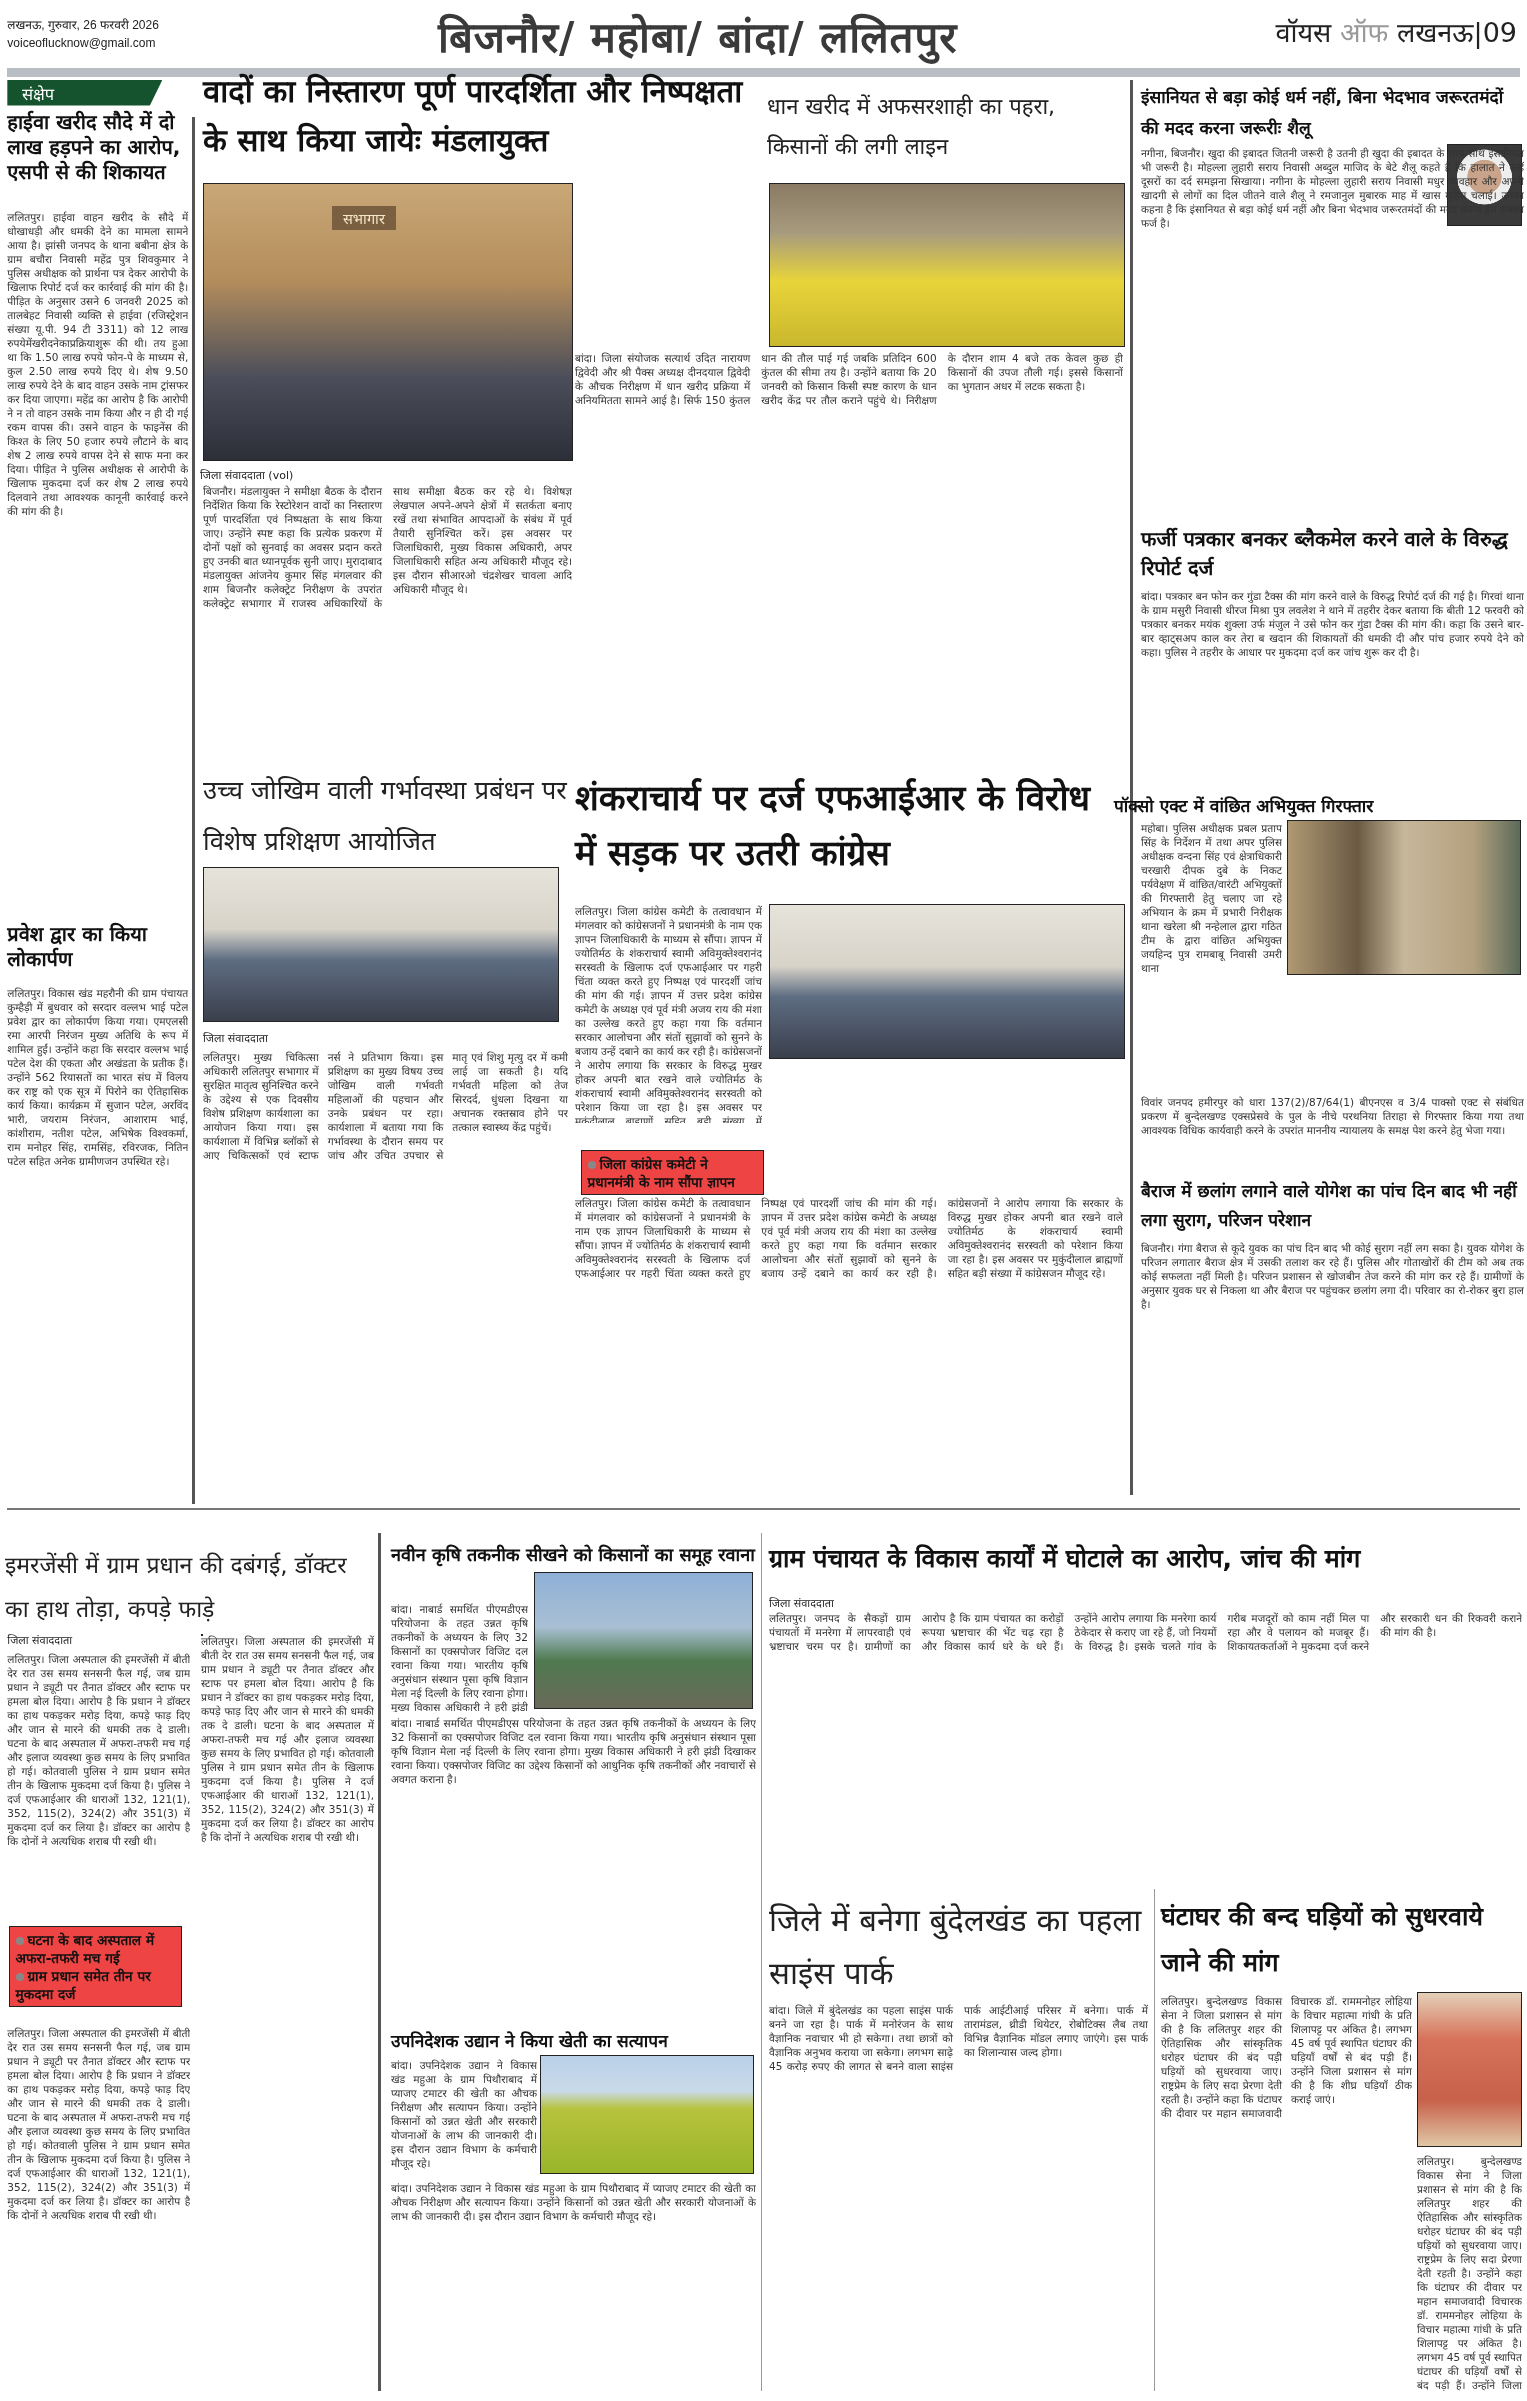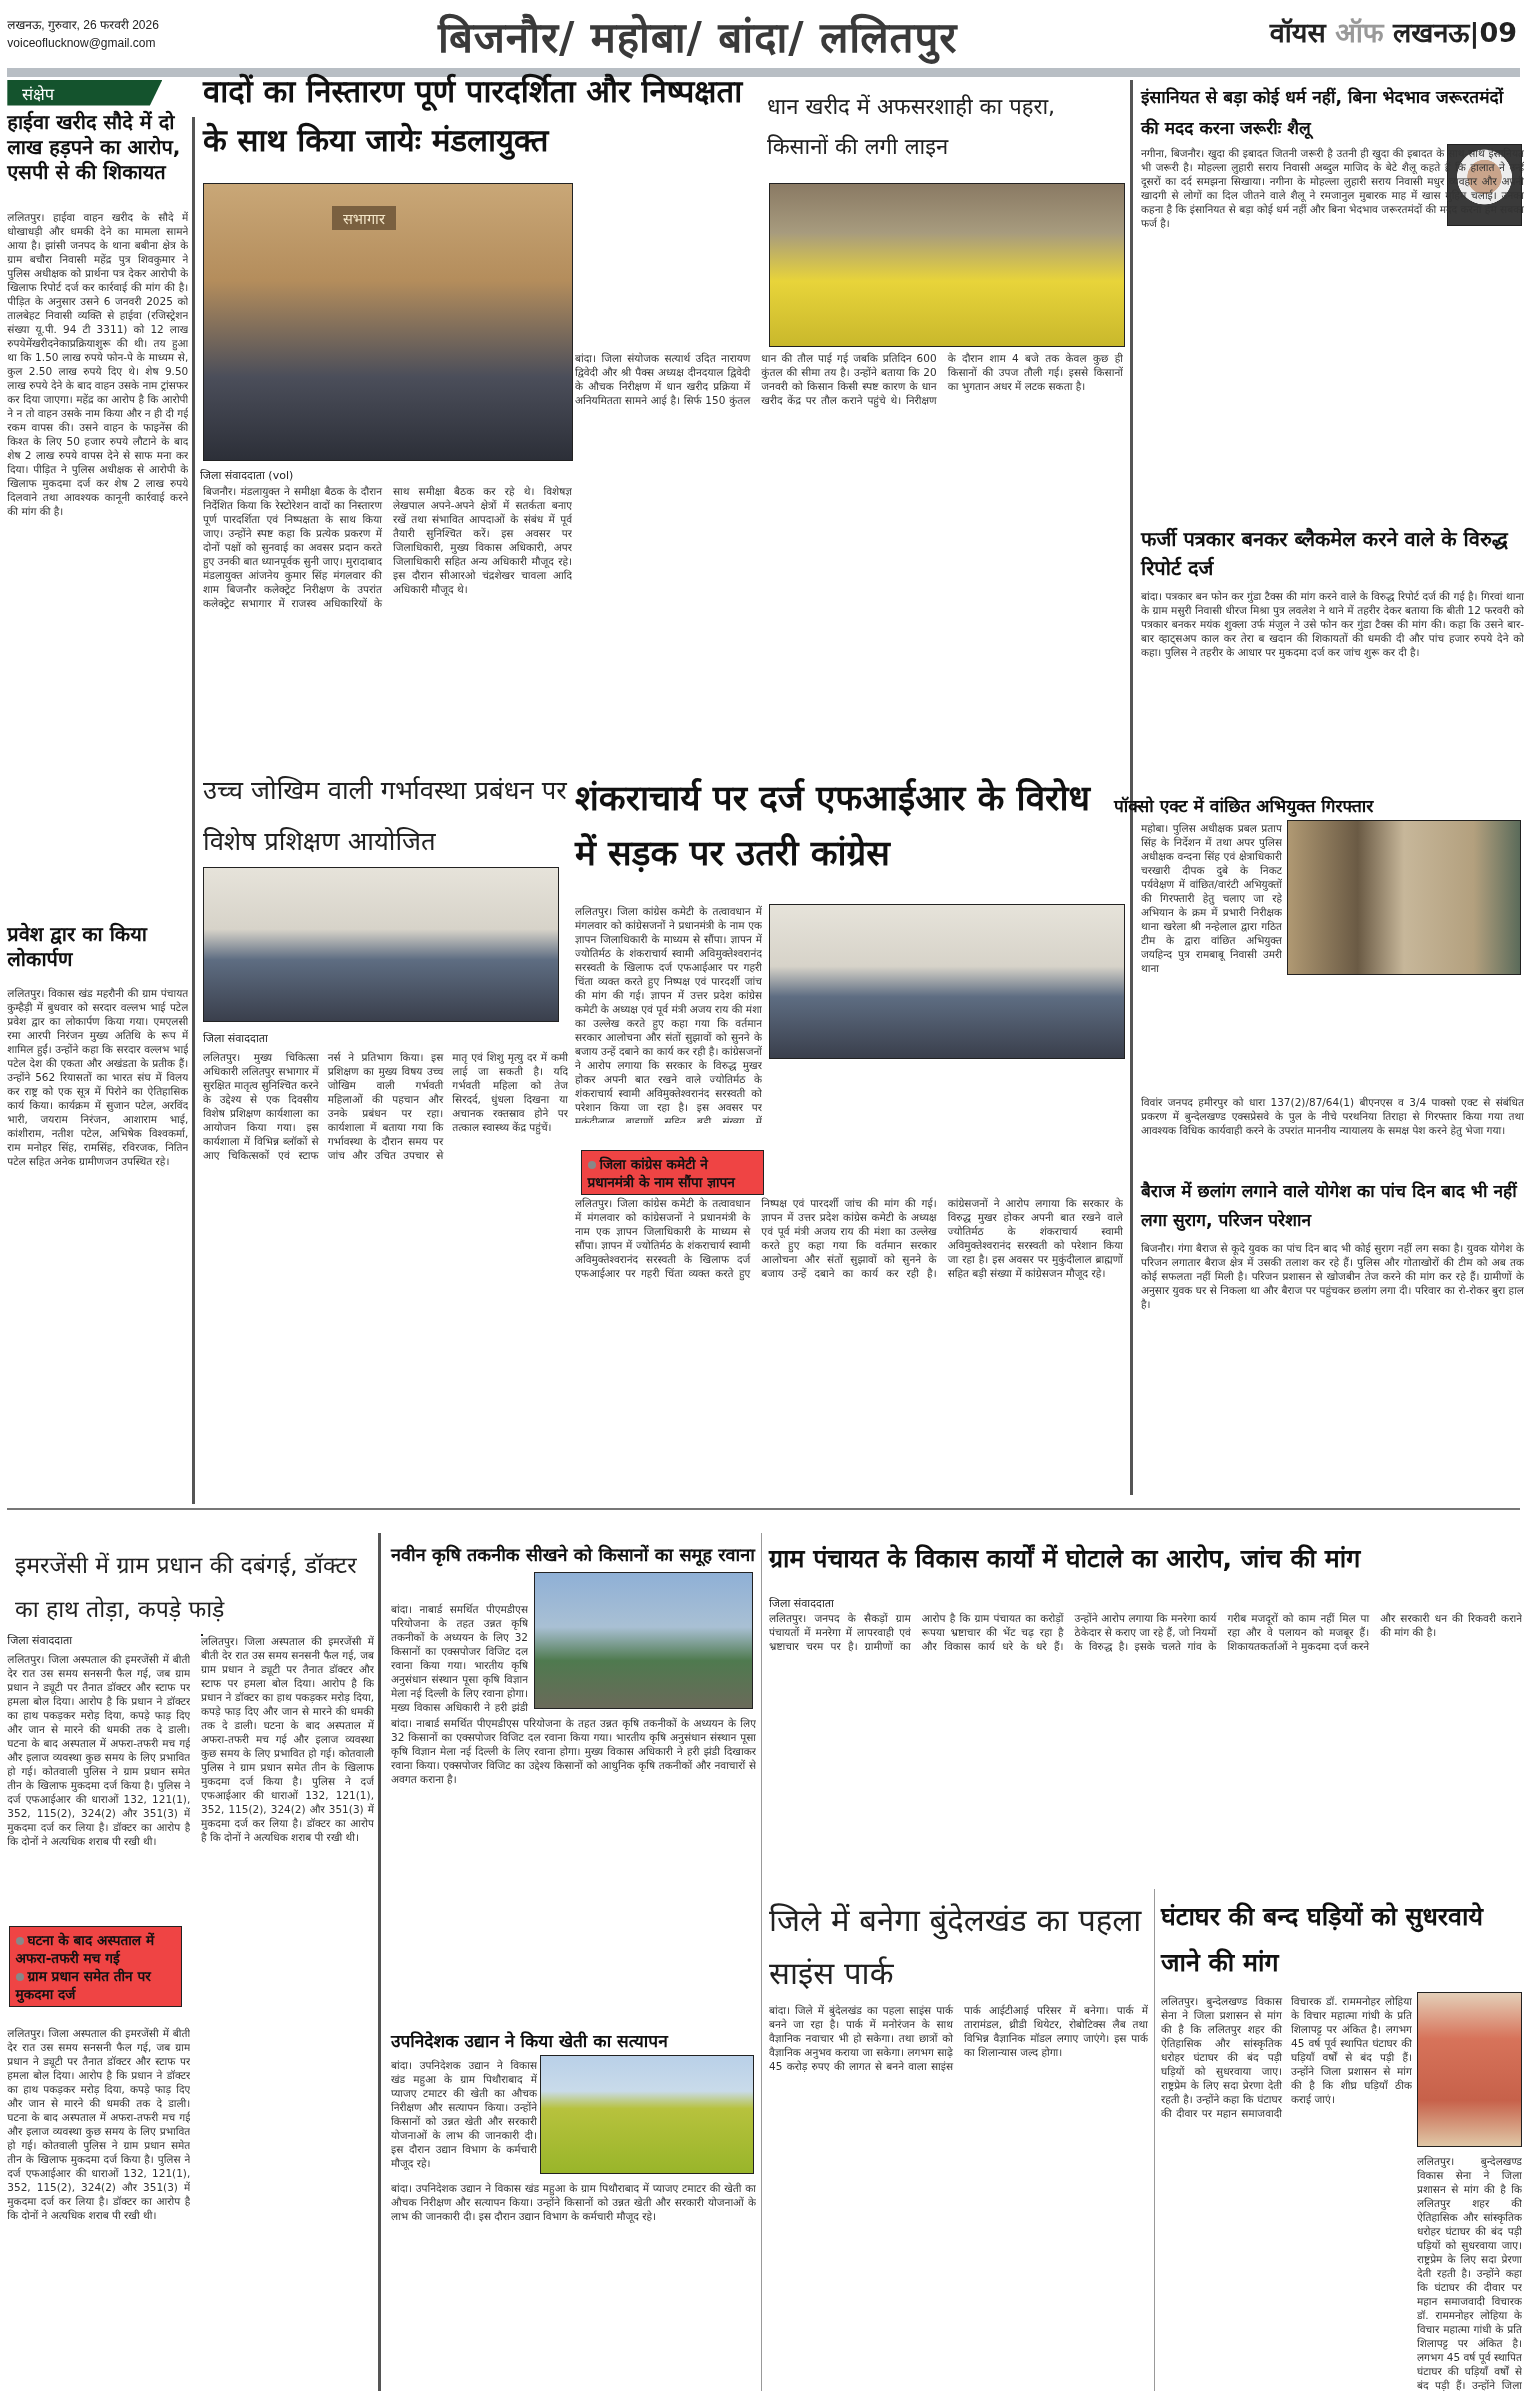--- a/index.html
+++ b/index.html
@@ -1,20 +1,20 @@
 <!DOCTYPE html>
 <html style="font-size:14.6px"><head>
 <meta charset="utf-8">
 <style>
   *{box-sizing:border-box;margin:0;padding:0}
   body{width:1528px;height:2401px;background:#fff;font-family:"DejaVu Sans","Liberation Sans",sans-serif;color:#111;overflow:hidden;position:relative}
   .abs{position:absolute}
   .hdr-left{left:7.3px;top:16px;font-family:"Liberation Sans",sans-serif;font-size:12px;line-height:18px;color:#222}
   .hdr-title{left:438px;top:7.3px;font-size:42px;font-weight:bold;color:#3a3a3a;letter-spacing:0.9px;font-family:"DejaVu Sans",sans-serif}
-  .hdr-brand{right:11px;top:12.8px;font-size:27px;font-weight:bold;color:#222}
+  .hdr-brand{right:11px;top:12.8px;font-size:27px;font-weight:normal;color:#222}
   .hdr-brand .mid{color:#999}
   .hdr-bar{left:7.3px;top:68px;width:1513px;height:9px;background:#b8bec4}
   .vrule{background:#555;width:2.7px}
   .vthin{background:#999;width:0.9px}
   .brief-tag{left:7.3px;top:80px;width:155px;height:25.6px;background:#14532d;color:#fff;font-size:16.4px;padding:1.8px 14.6px;clip-path:polygon(0 0,100% 0,92% 100%,0 100%)}
   .h-black{font-weight:bold;color:#111;line-height:1.25}
   .h-reg{font-weight:normal;color:#222;line-height:1.3}
   .body-text{font-size:10.5px;line-height:14px;color:#333;text-align:justify;overflow:hidden;font-family:"DejaVu Sans",sans-serif}
   .photo{background:linear-gradient(135deg,#6b6f73,#a49b88 50%,#5f6a55);border:0.9px solid #222;overflow:hidden}
   .photo.meeting{background:linear-gradient(180deg,#c9a777 0%,#b48d5c 35%,#4b4e5a 70%,#2c2f38)}
@@ -89,21 +89,21 @@
 <div class="abs h-black" style="left:575px;top:771px;width:548px;font-size:35px;line-height:55px">शंकराचार्य पर दर्ज एफआईआर के विरोध में सड़क पर उतरी कांग्रेस</div>
 <div class="abs photo group" style="left:769px;top:904px;width:356px;height:155px"></div>
 <div class="abs body-text" style="left:575px;top:904px;width:187px;height:219px">ललितपुर। जिला कांग्रेस कमेटी के तत्वावधान में मंगलवार को कांग्रेसजनों ने प्रधानमंत्री के नाम एक ज्ञापन जिलाधिकारी के माध्यम से सौंपा। ज्ञापन में ज्योतिर्मठ के शंकराचार्य स्वामी अविमुक्तेश्वरानंद सरस्वती के खिलाफ दर्ज एफआईआर पर गहरी चिंता व्यक्त करते हुए निष्पक्ष एवं पारदर्शी जांच की मांग की गई। ज्ञापन में उत्तर प्रदेश कांग्रेस कमेटी के अध्यक्ष एवं पूर्व मंत्री अजय राय की मंशा का उल्लेख करते हुए कहा गया कि वर्तमान सरकार आलोचना और संतों सुझावों को सुनने के बजाय उन्हें दबाने का कार्य कर रही है। कांग्रेसजनों ने आरोप लगाया कि सरकार के विरुद्ध मुखर होकर अपनी बात रखने वाले ज्योतिर्मठ के शंकराचार्य स्वामी अविमुक्तेश्वरानंद सरस्वती को परेशान किया जा रहा है। इस अवसर पर मुकुंदीलाल ब्राह्मणों सहित बड़ी संख्या में कांग्रेसजन मौजूद रहे।</div>
 <div class="abs bullet-box" style="left:581px;top:1150px;width:183px">
   <div class="b">जिला कांग्रेस कमेटी ने प्रधानमंत्री के नाम सौंपा ज्ञापन</div>
 </div>
 <div class="abs body-text" style="left:575px;top:1196px;width:548px;height:306px;column-count:3;column-gap:11px">ललितपुर। जिला कांग्रेस कमेटी के तत्वावधान में मंगलवार को कांग्रेसजनों ने प्रधानमंत्री के नाम एक ज्ञापन जिलाधिकारी के माध्यम से सौंपा। ज्ञापन में ज्योतिर्मठ के शंकराचार्य स्वामी अविमुक्तेश्वरानंद सरस्वती के खिलाफ दर्ज एफआईआर पर गहरी चिंता व्यक्त करते हुए निष्पक्ष एवं पारदर्शी जांच की मांग की गई। ज्ञापन में उत्तर प्रदेश कांग्रेस कमेटी के अध्यक्ष एवं पूर्व मंत्री अजय राय की मंशा का उल्लेख करते हुए कहा गया कि वर्तमान सरकार आलोचना और संतों सुझावों को सुनने के बजाय उन्हें दबाने का कार्य कर रही है। कांग्रेसजनों ने आरोप लगाया कि सरकार के विरुद्ध मुखर होकर अपनी बात रखने वाले ज्योतिर्मठ के शंकराचार्य स्वामी अविमुक्तेश्वरानंद सरस्वती को परेशान किया जा रहा है। इस अवसर पर मुकुंदीलाल ब्राह्मणों सहित बड़ी संख्या में कांग्रेसजन मौजूद रहे।</div>
 
 <div class="abs hline" style="left:7.3px;top:1508px;width:1513px"></div>
 
-<div class="abs h-reg" style="left:15px;top:1543px;width:365px;font-size:23px;line-height:44px">इमरजेंसी में ग्राम प्रधान की दबंगई, डॉक्टर का हाथ तोड़ा, कपड़े फाड़े</div>
+<div class="abs h-reg" style="left:5px;top:1543px;width:365px;font-size:23px;line-height:44px">इमरजेंसी में ग्राम प्रधान की दबंगई, डॉक्टर का हाथ तोड़ा, कपड़े फाड़े</div>
 <div class="abs photo hosp" style="left:201px;top:1634px;width:1.8px;height:0"></div>
 <div class="abs caption" style="left:7.3px;top:1632px">जिला संवाददाता</div>
 <div class="abs body-text" style="left:7.3px;top:1652px;width:183px;height:265px">ललितपुर। जिला अस्पताल की इमरजेंसी में बीती देर रात उस समय सनसनी फैल गई, जब ग्राम प्रधान ने ड्यूटी पर तैनात डॉक्टर और स्टाफ पर हमला बोल दिया। आरोप है कि प्रधान ने डॉक्टर का हाथ पकड़कर मरोड़ दिया, कपड़े फाड़ दिए और जान से मारने की धमकी तक दे डाली। घटना के बाद अस्पताल में अफरा-तफरी मच गई और इलाज व्यवस्था कुछ समय के लिए प्रभावित हो गई। कोतवाली पुलिस ने ग्राम प्रधान समेत तीन के खिलाफ मुकदमा दर्ज किया है। पुलिस ने दर्ज एफआईआर की धाराओं 132, 121(1), 352, 115(2), 324(2) और 351(3) में मुकदमा दर्ज कर लिया है। डॉक्टर का आरोप है कि दोनों ने अत्यधिक शराब पी रखी थी।</div>
 <div class="abs bullet-box" style="left:9px;top:1926px;width:173px">
   <div class="b">घटना के बाद अस्पताल में अफरा-तफरी मच गई</div>
   <div class="b">ग्राम प्रधान समेत तीन पर मुकदमा दर्ज</div>
 </div>
 <div class="abs body-text" style="left:7.3px;top:2026px;width:183px;height:365px">ललितपुर। जिला अस्पताल की इमरजेंसी में बीती देर रात उस समय सनसनी फैल गई, जब ग्राम प्रधान ने ड्यूटी पर तैनात डॉक्टर और स्टाफ पर हमला बोल दिया। आरोप है कि प्रधान ने डॉक्टर का हाथ पकड़कर मरोड़ दिया, कपड़े फाड़ दिए और जान से मारने की धमकी तक दे डाली। घटना के बाद अस्पताल में अफरा-तफरी मच गई और इलाज व्यवस्था कुछ समय के लिए प्रभावित हो गई। कोतवाली पुलिस ने ग्राम प्रधान समेत तीन के खिलाफ मुकदमा दर्ज किया है। पुलिस ने दर्ज एफआईआर की धाराओं 132, 121(1), 352, 115(2), 324(2) और 351(3) में मुकदमा दर्ज कर लिया है। डॉक्टर का आरोप है कि दोनों ने अत्यधिक शराब पी रखी थी।</div>
 <div class="abs body-text" style="left:201px;top:1634px;width:173px;height:758px">ललितपुर। जिला अस्पताल की इमरजेंसी में बीती देर रात उस समय सनसनी फैल गई, जब ग्राम प्रधान ने ड्यूटी पर तैनात डॉक्टर और स्टाफ पर हमला बोल दिया। आरोप है कि प्रधान ने डॉक्टर का हाथ पकड़कर मरोड़ दिया, कपड़े फाड़ दिए और जान से मारने की धमकी तक दे डाली। घटना के बाद अस्पताल में अफरा-तफरी मच गई और इलाज व्यवस्था कुछ समय के लिए प्रभावित हो गई। कोतवाली पुलिस ने ग्राम प्रधान समेत तीन के खिलाफ मुकदमा दर्ज किया है। पुलिस ने दर्ज एफआईआर की धाराओं 132, 121(1), 352, 115(2), 324(2) और 351(3) में मुकदमा दर्ज कर लिया है। डॉक्टर का आरोप है कि दोनों ने अत्यधिक शराब पी रखी थी।</div>
 <div class="abs vrule" style="left:378px;top:1533px;height:858px"></div>

